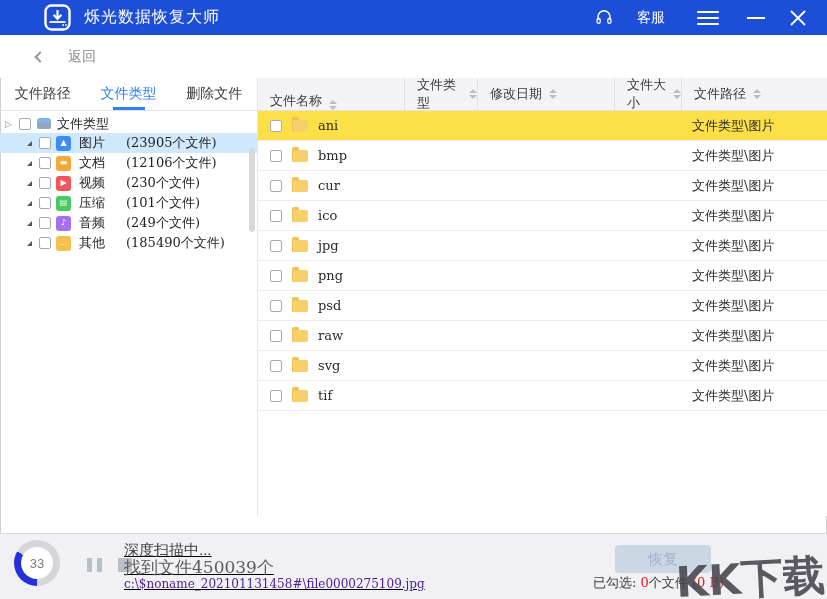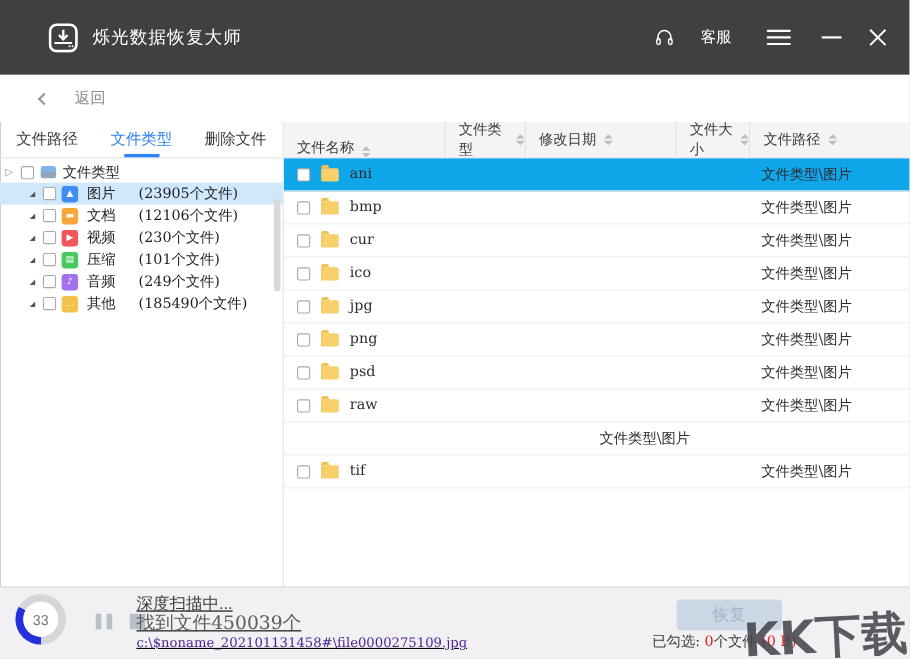--- a/index.html
+++ b/index.html
@@ -2,21 +2,21 @@
 <html><head>
 <meta charset="utf-8">
 <style>
   * { margin:0; padding:0; box-sizing:border-box; }
   html,body { width:827px; height:599px; overflow:hidden; background:#fff;
               font-family:"Liberation Sans", sans-serif; }
   .window { position:relative; width:827px; height:599px; background:#fff;
             box-shadow: inset 0 0 0 1px #cfcfd2; overflow:hidden; }
 
   
-  .titlebar { height:68px; background:#404040; display:flex; align-items:center; padding:12px 18px; }
+  .titlebar { height:35px; background:#1d4ed8; display:flex; align-items:center; padding:12px 18px; }
   .logo { margin-left:26px; display:flex; align-items:center; }
   .app-title { color:#fff; font-size:16px; margin-left:13px; letter-spacing:1px; }
   .tb-spacer { flex:1; }
   .service { display:flex; align-items:center; gap:23px; color:#fff; font-size:14px; cursor:pointer; }
   .hamburger { margin-left:30px; display:flex; flex-direction:column; gap:4px; cursor:pointer; padding:4px 2px;}
   .hamburger b { width:22px; height:2px; background:#fff; border-radius:1px; display:block; }
   .min-btn { margin-left:26px; width:20px; cursor:pointer; padding:8px 0; }
   .min-btn b { display:block; width:18px; height:2px; background:#fff; }
   .close-btn { margin-left:22px; margin-right:2px; cursor:pointer; display:flex; }
 
@@ -59,21 +59,21 @@
   .th { display:flex; align-items:center; gap:7px; padding-left:12px; border-right:1px solid #e2e2e5; cursor:pointer; }
   .c-name { width:147px;align-items:flex-end; } .c-type { width:73px; } .c-size { width:67px; } .c-date { width:137px; }
   .c-path { flex:1; border-right:none; }
   .sort { display:flex; flex-direction:column; gap:2px; }
   .sort i { display:block; width:0; height:0; }
   .sort .up { border-left:4px solid transparent; border-right:4px solid transparent; border-bottom:4px solid #bdbdc2; }
   .sort .dn { border-left:4px solid transparent; border-right:4px solid transparent; border-top:4px solid #bdbdc2; }
 
   .tbody { font-family:"DejaVu Serif", serif; font-size:13px; color:#2b2b2e; }
   .trow { height:30px; display:flex; align-items:center; border-bottom:1px solid #ededf0; cursor:default; }
-  .trow.selected { background:#0ea5e9; }
+  .trow.selected { background:#fde047; }
   .td { height:100%; display:flex; align-items:center; }
   .td.c-name { gap:10px; padding-left:12px; }
   .td.c-path { padding-left:10px; }
   .folder-icon { width:16px; height:12px; background:#f8d06b; border-radius:1px 2px 2px 1px;
                  position:relative; flex:none; box-shadow: inset 1px 0 0 #eec257; }
   .folder-icon::before { content:""; position:absolute; top:-3px; left:0; width:7px; height:3px;
                           background:#eec257; border-radius:2px 2px 0 0; }
 
   
   .statusbar { position:absolute; left:0; right:0; bottom:0; height:66px; background:#f1f1f3;
@@ -371,20 +371,25 @@
               <span class="folder-icon"></span>
               <span class="fname">raw</span>
             </div>
             <div class="td c-type"></div>
             <div class="td c-size"></div>
             <div class="td c-date"></div>
             <div class="td c-path">文件类型\图片</div>
           </div>
 
           <div class="trow">
+            <div class="td c-name">
+              <span class="cb"></span>
+              <span class="folder-icon"></span>
+              <span class="fname">svg</span>
+            </div>
             <div class="td c-type"></div>
             <div class="td c-size"></div>
             <div class="td c-date"></div>
             <div class="td c-path">文件类型\图片</div>
           </div>
 
           <div class="trow">
             <div class="td c-name">
               <span class="cb"></span>
               <span class="folder-icon"></span>

